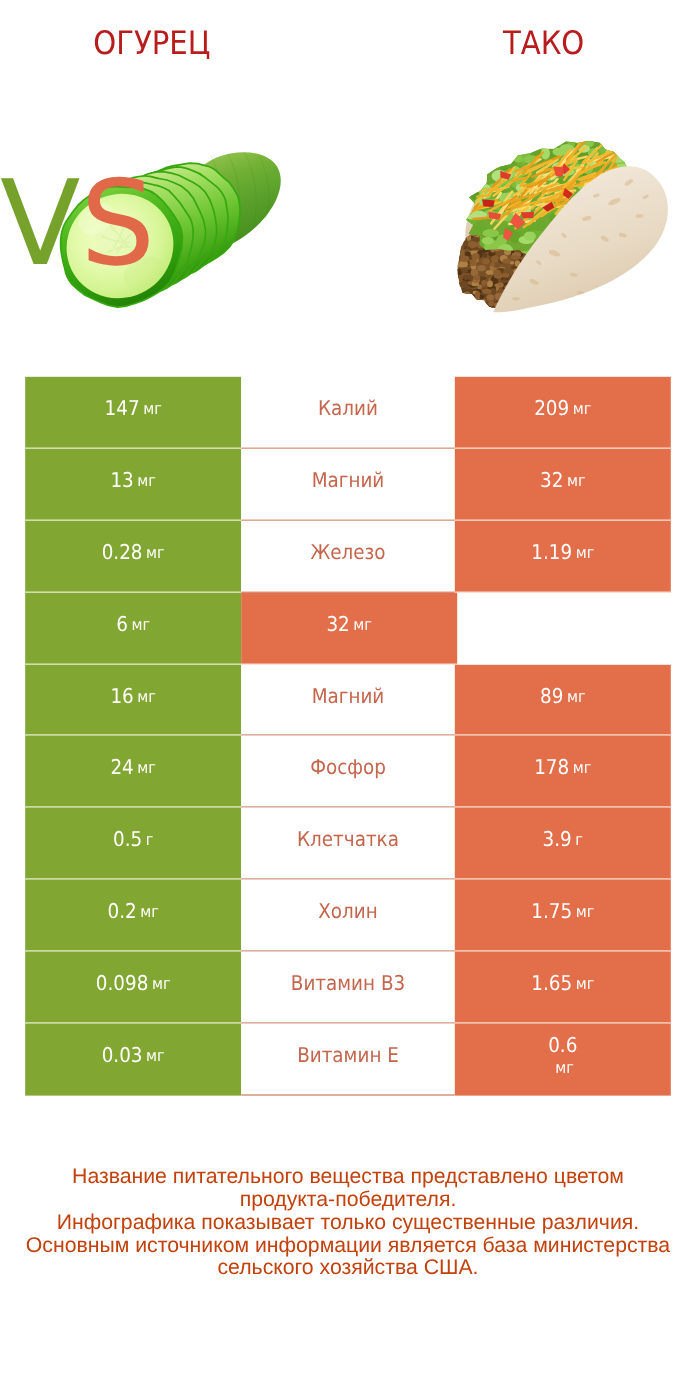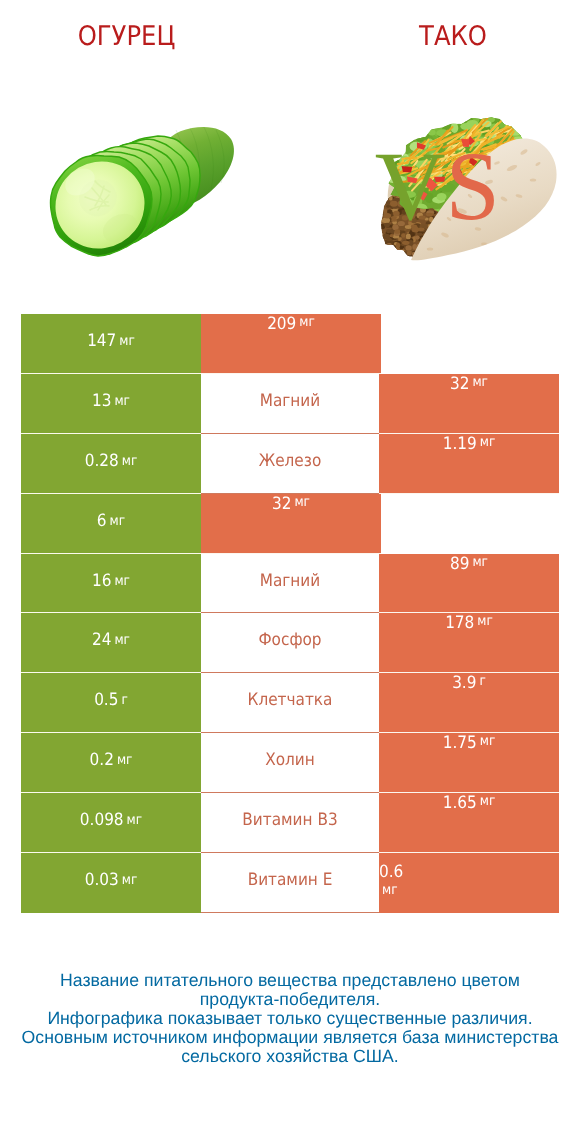--- a/index.html
+++ b/index.html
@@ -4,33 +4,33 @@
 <style>
   html,body{margin:0;padding:0;}
   body{width:580px;height:1144px;background:#fff;font-family:"DejaVu Sans",sans-serif;overflow:hidden;-webkit-font-smoothing:antialiased;text-rendering:geometricPrecision;}
   .page{position:absolute;left:0;top:0;width:580px;height:1144px;background:#fff;}
   .hdr{position:absolute;left:0;top:0;width:580px;height:300px;}
   .title{position:absolute;top:21px;font-size:27px;color:#b91c1c;text-align:center;font-weight:400;font-family:"DejaVu Sans Condensed","DejaVu Sans",sans-serif;}
   .title.left{left:0;width:253px;}
   .title.right{left:290px;width:326px;}
   .cucsvg{position:absolute;left:0;top:0;width:580px;height:300px;}
   .tacosvg{position:absolute;left:0;top:0;width:580px;height:300px;}
-  .vs{position:absolute;left:0;width:500px;top:138px;text-align:right;font-size:98px;line-height:1;font-weight:400;font-family:Liberation Serif, serif;}
+  .vs{position:absolute;left:0;width:500px;top:138px;text-align:left;font-size:98px;line-height:1;font-weight:400;}
   .vs .v{color:var(--vsv);}
   .vs .s{color:var(--vss);}
   .tbl{position:absolute;left:21px;top:314px;width:538px;height:599px;}
   .row{position:relative;height:59.9px;display:flex;}
   .cellL{width:180px;background:var(--green);color:#fff;display:flex;align-items:center;justify-content:center;box-sizing:border-box;border-bottom:1.2px solid #fbfbec;padding-bottom:5px;}
   .row:last-child .cellL{border-bottom:none;}
   .cellM{flex:1;background:#fff;display:flex;align-items:center;justify-content:center;padding-bottom:5px;color:var(--label);font-size:17px;font-weight:400;box-sizing:border-box;border-bottom:1px solid var(--divider);font-family:"DejaVu Sans Condensed","DejaVu Sans",sans-serif;}
-  .cellR{width:180px;background:var(--orange);color:#fff;display:flex;justify-content:center;box-sizing:border-box;border-bottom:1.2px solid #fdf6ee;padding-bottom:5px;}
+  .cellR{width:180px;background:var(--orange);color:#fff;display:flex;align-items:center;justify-content:center;box-sizing:border-box;border-bottom:1.2px solid #fdf6ee;padding-bottom:5px;}
   .row:last-child .cellR{border-bottom:none;flex-direction:column;}
   .val{font-size:17px;font-weight:400;font-family:"DejaVu Sans Condensed","DejaVu Sans",sans-serif;}
   .unit{font-size:13.5px;font-weight:400;margin-left:3px;font-family:"DejaVu Sans Condensed","DejaVu Sans",sans-serif;}
-  .foot{position:absolute;left:0;top:971px;width:580px;text-align:center;font-size:17.7px;color:#0369a1;line-height:18.9px;font-family:"Liberation Sans",sans-serif;}
+  .foot{position:absolute;left:0;top:971px;width:580px;text-align:center;font-size:17.7px;color:#c2410c;line-height:18.9px;font-family:"Liberation Sans",sans-serif;}
 </style>
 </head>
 <body>
 
 <div class="page">
   <div class="hdr">
     <div class="title left">ОГУРЕЦ</div>
     <div class="title right">ТАКО</div>
 <svg class="cucsvg" viewBox="0 0 580 300">
 <defs>
@@ -943,20 +943,23 @@
 </g>
 </svg>
     <div class="vs"><span class="v">V</span><span class="s">S</span></div>
   </div>
   <div class="tbl">
       <div class="row">
         <div class="cellL">
           <span class="val">147</span>
           <span class="unit">мг</span>
         </div>
+        <div class="cellM">
+          <span>Калий</span>
+        </div>
         <div class="cellR">
           <span class="val">209</span>
           <span class="unit">мг</span>
         </div>
       </div>
       <div class="row">
         <div class="cellL">
           <span class="val">13</span>
           <span class="unit">мг</span>
         </div>

